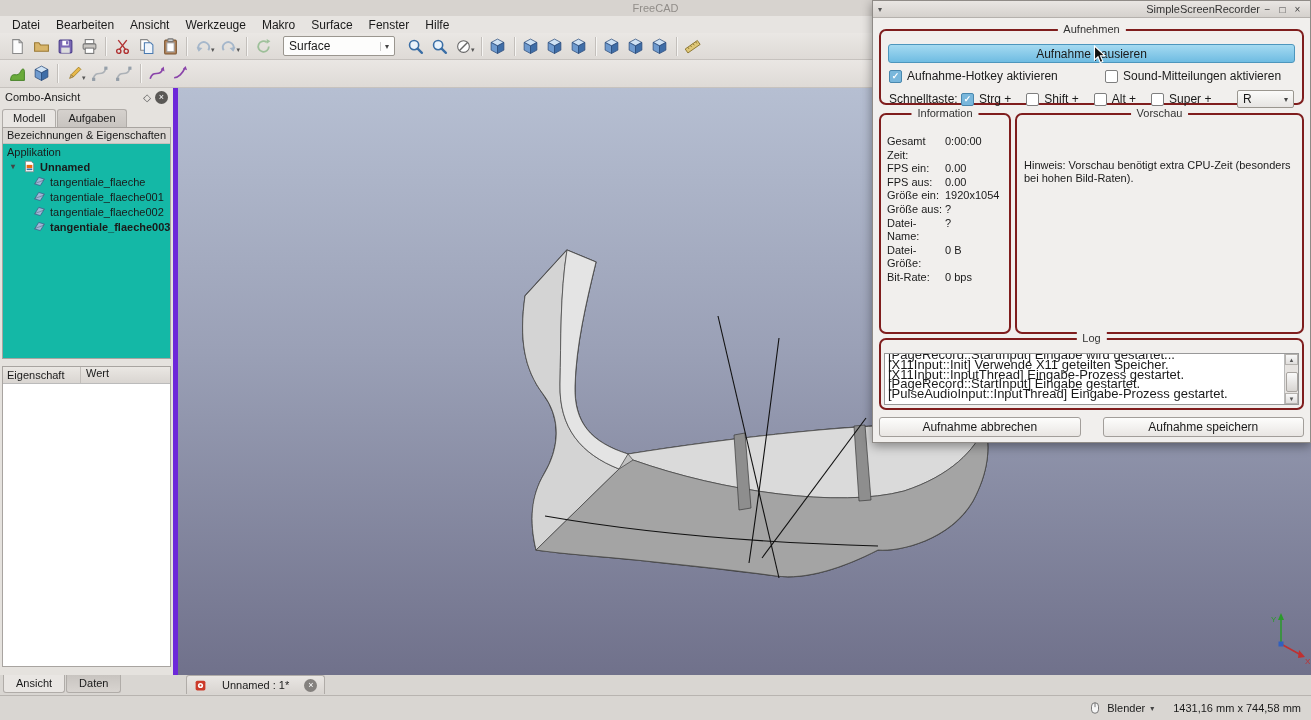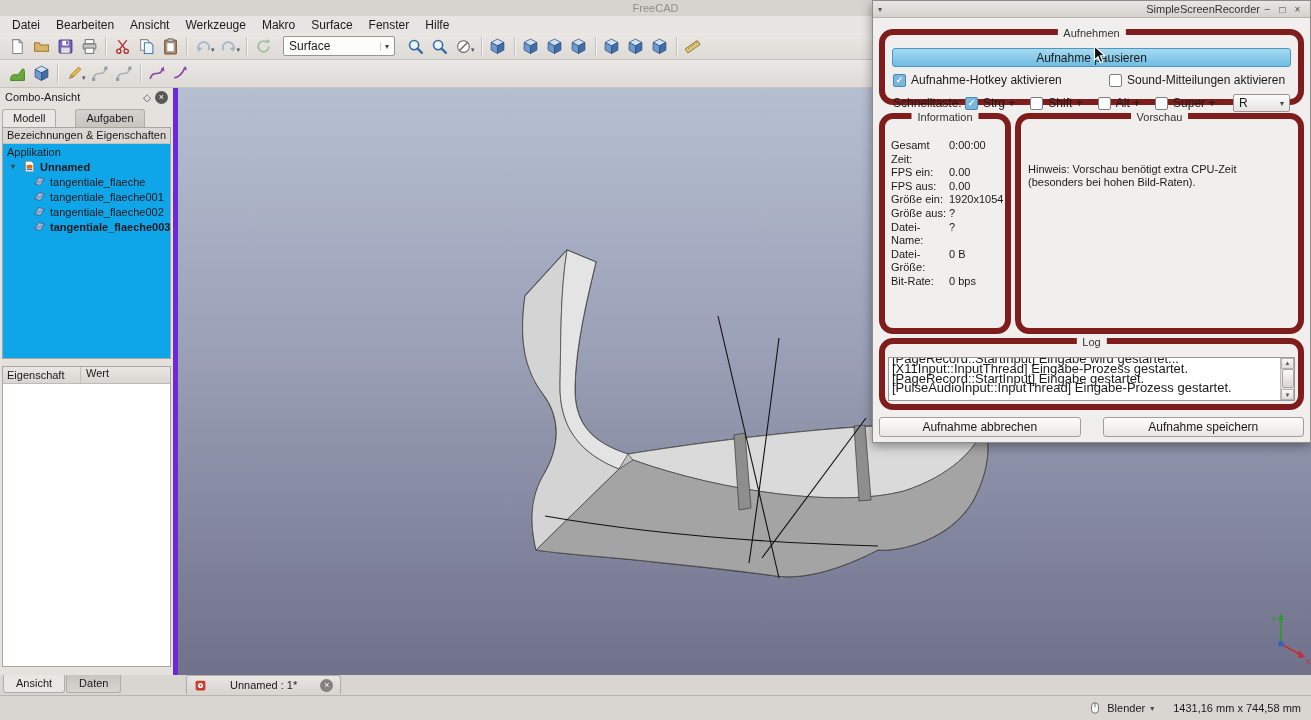--- a/index.html
+++ b/index.html
@@ -20,57 +20,57 @@
   .wbcombo{display:flex;align-items:center;width:112px;height:20px;background:#fdfdfc;border:1px solid #9a968f;border-radius:2px;margin:0 8px;padding:0 5px;font-size:12px}
   .wbcombo .ca{margin-left:auto;font-size:8px;color:#444;border-left:1px solid #ccc;padding-left:4px}
 
   
   .main{position:absolute;top:88px;left:0;right:0;height:587px;display:flex}
   .sidepanel{width:178px;background:#e5e2de;border-right:5px solid #6d28d9;display:flex;flex-direction:column;font-size:11px}
   .cv-header{height:18px;display:flex;align-items:center;padding:0 5px;gap:4px}
   .cv-title{flex:1}
   .cv-float{color:#555;font-size:10px}
   .cv-close{width:13px;height:13px;border-radius:50%;background:#5a5855;color:#fff;font-size:9px;display:flex;align-items:center;justify-content:center}
-  .cv-tabs{display:flex;padding:3px 2px 0;gap:19px}
+  .cv-tabs{display:flex;padding:3px 2px 0;gap:1px}
   .cvtab{padding:2px 10px 3px;border:1px solid #b0aca8;border-bottom:none;border-radius:3px 3px 0 0;background:linear-gradient(#d5d1cd,#c8c4c0);font-size:11px}
   .cvtab.active{background:#e9e6e3}
-  .cv-tree{margin:0 2px;background:#0ea5e9;border:1px solid #a8a4a0;height:232px;overflow:hidden}
+  .cv-tree{margin:0 2px;background:#14b8a6;border:1px solid #a8a4a0;height:232px;overflow:hidden}
   .cv-caption{background:#dbd7d3;border-bottom:1px solid #c5c1bd;padding:1px 4px;height:16px}
   .tree-row{display:flex;align-items:center;height:15px;padding-left:4px;gap:4px;white-space:nowrap}
   .doc-row{padding-left:8px;font-weight:bold}
   .child{padding-left:30px}
   .bold{font-weight:bold}
   .expander{font-size:8px;color:#444;width:8px}
   .ti{width:13px;height:13px;flex:none}
   .cv-props{margin:7px 2px 8px;border:1px solid #a8a4a0;background:#fff;flex:1;display:flex;flex-direction:column;overflow:hidden}
   .props-head{display:flex;background:linear-gradient(#eae7e3,#d9d5d1);border-bottom:1px solid #bbb;height:17px;align-items:flex-start}
   .ph1{width:78px;padding-left:4px;border-right:1px solid #c2beba;height:100%;display:flex;align-items:center}
   .ph2{padding-left:5px}
 
   .viewport{flex:1;position:relative;background:linear-gradient(180deg,#b6bfd2 0%,#9aa0b6 45%,#70718b 100%);overflow:hidden}
   .vp-svg{position:absolute;left:0;top:0}
 
   
   .docbar{position:absolute;left:0;top:675px;right:0;height:20px;background:#d9d6d2;display:flex;align-items:flex-start}
   .side-tabs{width:178px;display:flex;padding:0 3px;gap:1px}
   .stab{padding:2px 12px 3px;border:1px solid #b0aca8;border-top:none;border-radius:0 0 3px 3px;background:linear-gradient(#c8c4c0,#d8d4d0);font-size:11px}
   .stab.active{background:#e9e6e3}
-  .doc-tab{margin-left:8px;display:flex;align-items:center;gap:23px;padding:0 7px;height:19px;background:linear-gradient(#e9e6e3,#d8d4d0);border:1px solid #b0aca8;border-bottom:none;border-radius:3px 3px 0 0;font-size:11px}
+  .doc-tab{margin-left:8px;display:flex;align-items:center;gap:15px;padding:0 7px;height:19px;background:linear-gradient(#e9e6e3,#d8d4d0);border:1px solid #b0aca8;border-bottom:none;border-radius:3px 3px 0 0;font-size:11px}
   .tab-close{width:13px;height:13px;border-radius:50%;background:#84817e;color:#fff;font-size:9px;line-height:13px;text-align:center}
   .statusbar{position:absolute;left:0;right:0;bottom:0;height:25px;background:#d9d6d2;border-top:1px solid #b8b4b0;display:flex;align-items:center;justify-content:flex-end;gap:5px;padding:0 10px;font-size:11px}
   .sic{width:14px;height:14px}
   .sb-caret{font-size:8px;color:#444;margin-right:14px}
 
   
   .ssr{position:absolute;top:0;right:0;width:439px;height:443px;background:#f1efed;border:1px solid #8f8b87;box-shadow:0 3px 10px rgba(0,0,0,.4);z-index:20}
   .ssr-tb{height:17px;background:linear-gradient(#e9e6e3,#d5d1cd);border-bottom:1px solid #b5b1ad;display:flex;align-items:center;padding:0 5px;font-size:11px}
   .ssr-menu{font-size:8px;color:#555;width:14px}
   .ssr-title{flex:1;text-align:right;font-weight:normal;color:#333}
   .wb{width:15px;text-align:center;font-size:10px;color:#444}
-  .grp{position:absolute;border:6px solid #7f1d1d;border-radius:14px}
+  .grp{position:absolute;border:2px solid #7f1d1d;border-radius:7px}
   .gt{position:absolute;top:-8px;left:50%;transform:translateX(-50%);background:#f1efed;padding:0 6px;font-size:11px;color:#333;white-space:nowrap}
   .g-rec{left:6px;right:6px;top:28px;height:76px}
   .btn{display:flex;align-items:center;justify-content:center;font-size:12px;background:linear-gradient(#fdfdfc,#e9e6e3);border:1px solid #a29e9a;border-radius:3px}
   .pause{position:absolute;top:13px;left:7px;right:7px;height:19px;background:linear-gradient(#a5daf1,#6fbce2);border-color:#4d96bd}
   .cbrow{position:absolute;top:38px;left:8px;right:8px;height:14px}
   .cbl{display:flex;align-items:center;gap:5px;font-size:12px;white-space:nowrap}
   .cb-left{position:absolute;left:0;top:0}
   .cb-right{position:absolute;left:216px;top:0}
   .cb{width:13px;height:13px;border:1px solid #7f7f7f;background:#fff;border-radius:2px;display:inline-flex;align-items:center;justify-content:center;font-size:9px;color:transparent;flex:none}
   .cb.checked{background:#79b7dc;border-color:#4a88ae;color:#fff;font-weight:bold}
@@ -593,20 +593,21 @@
   <div class="grp g-prev">
     <span class="gt">Vorschau</span>
     <div class="note">Hinweis: Vorschau benötigt extra CPU-Zeit (besonders bei hohen Bild-Raten).</div>
   </div>
 
   <div class="grp g-log">
     <span class="gt">Log</span>
     <div class="logbox">
       <div class="loglines">
         <div>[PageRecord::StartInput] Eingabe wird gestartet...</div>
+        <div>[X11Input::Init] Verwende X11 geteilten Speicher.</div>
         <div>[X11Input::InputThread] Eingabe-Prozess gestartet.</div>
         <div>[PageRecord::StartInput] Eingabe gestartet.</div>
         <div>[PulseAudioInput::InputThread] Eingabe-Prozess gestartet.</div>
       </div>
       <div class="vsb">
         <span class="sbarrow">▲</span>
         <span class="sbthumb"></span>
         <span class="sbarrow">▼</span>
       </div>
     </div>

